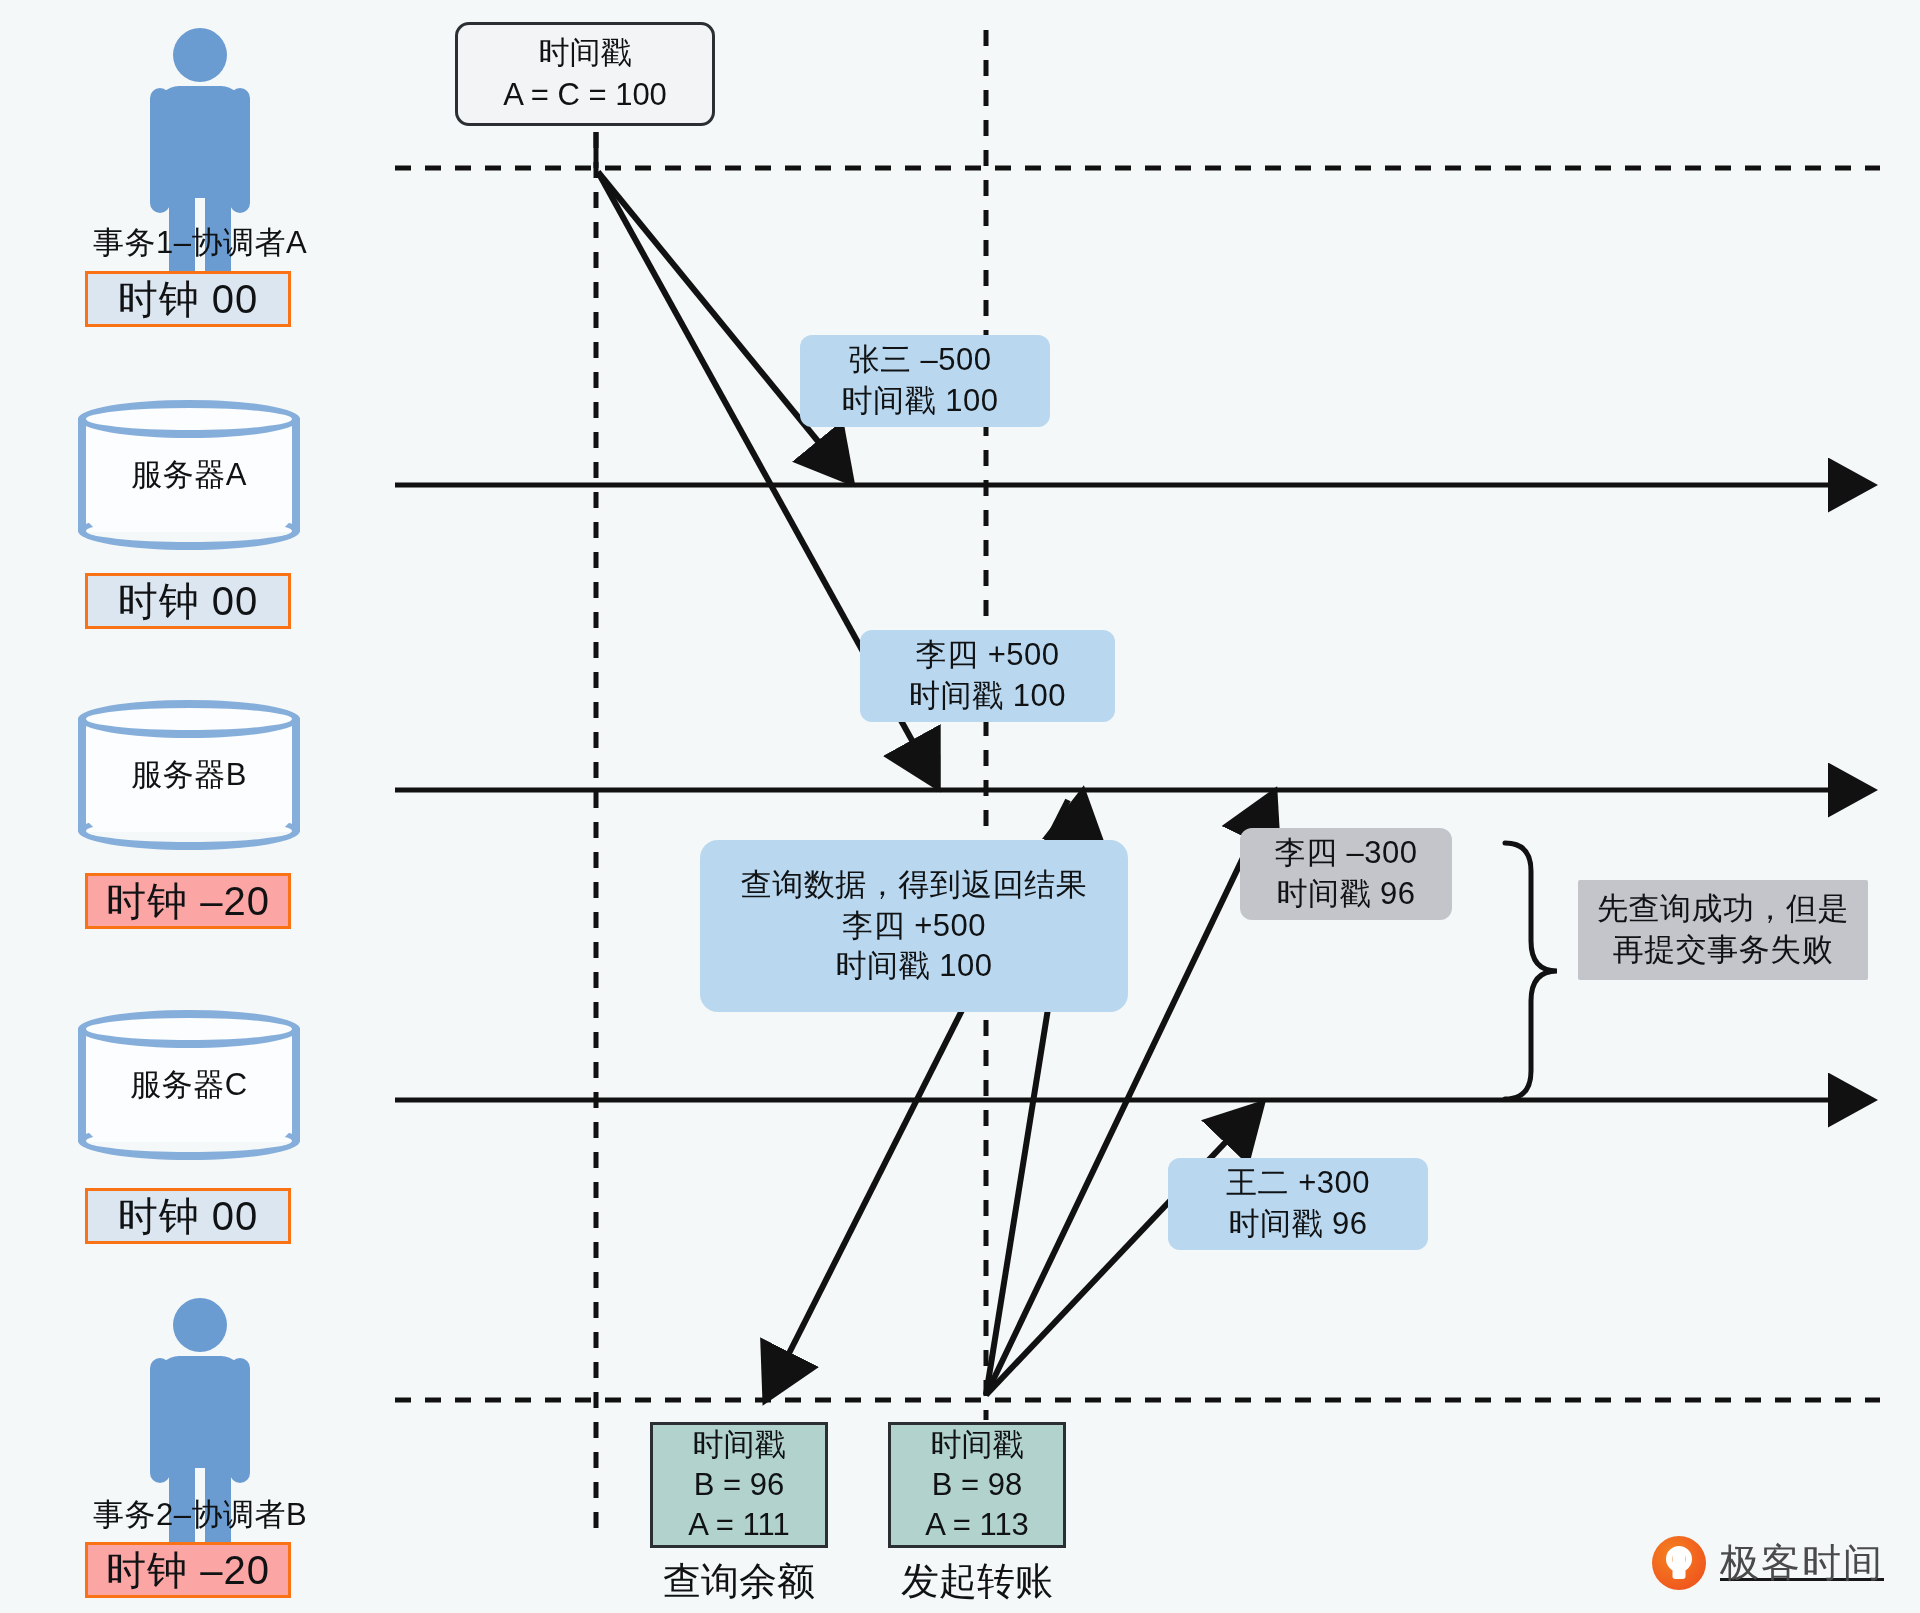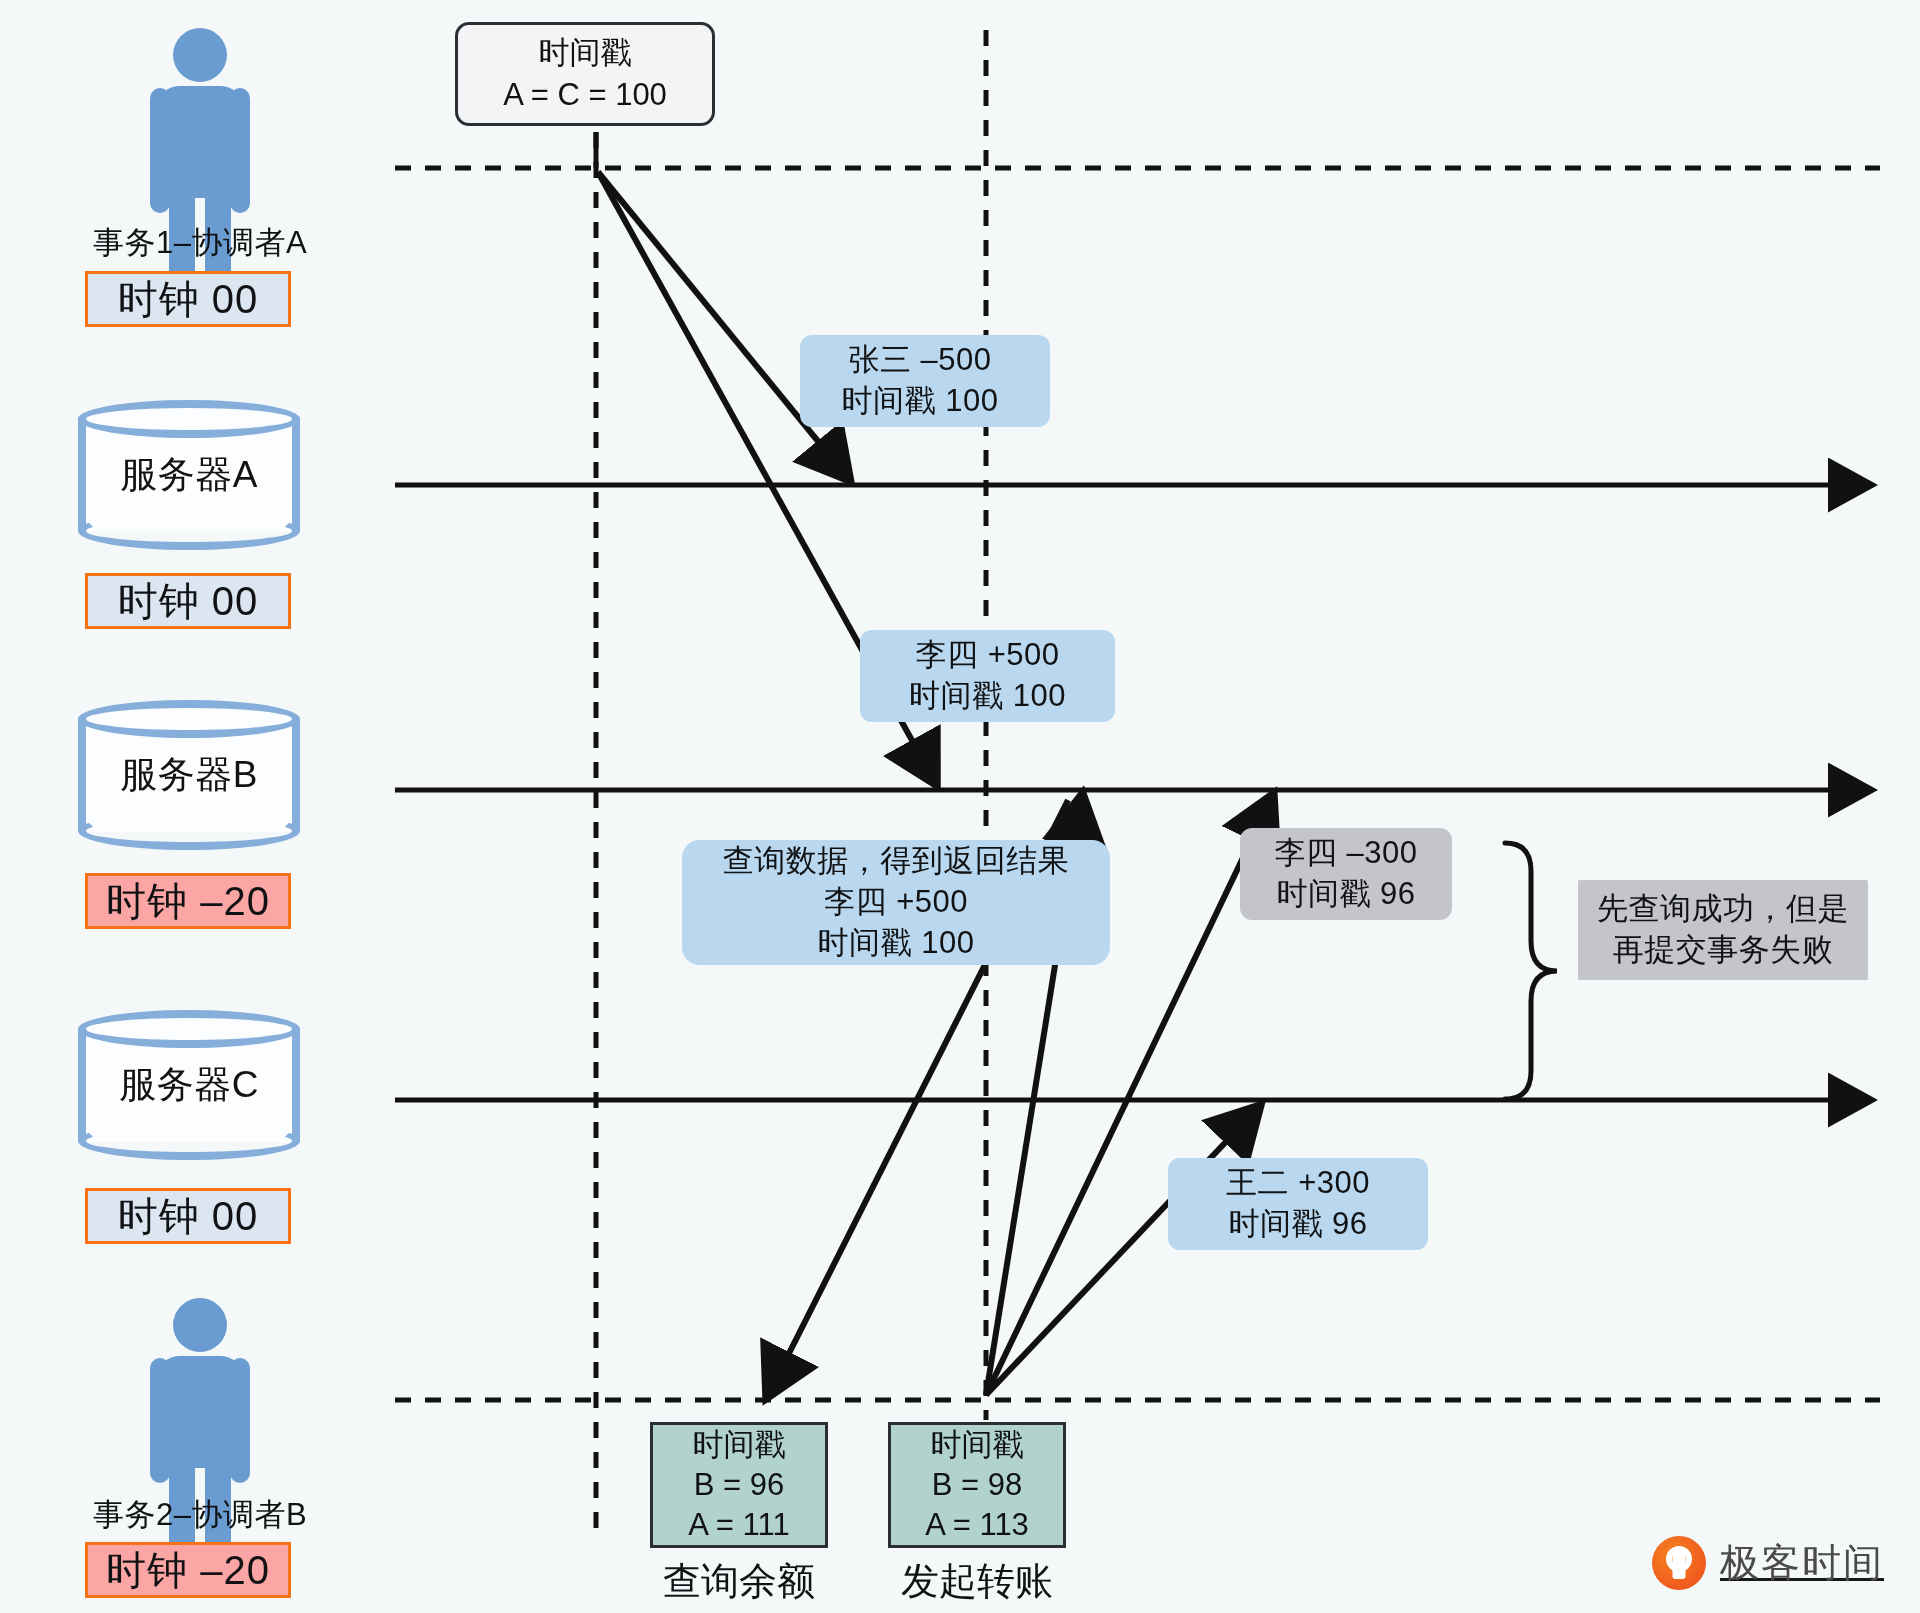--- a/index.html
+++ b/index.html
@@ -70,21 +70,21 @@
   }
   .cyl .top-e,.cyl .bot-e{
     position:absolute;left:0;width:100%;height:38px;box-sizing:border-box;
     border:8px solid #86aedb;border-radius:50%;
   }
   .cyl .top-e{top:0;background:#fbfdfe;}
   .cyl .bot-e{bottom:0;background:transparent;border-top-color:transparent;}
   .cyl .cyl-label{
     position:absolute;left:0;top:0;width:100%;height:100%;
     display:flex;align-items:center;justify-content:center;
-    font-size:37px;color:#101214;letter-spacing:.5px;
+    font-size:31px;color:#101214;letter-spacing:.5px;
   }
 
   
   .bubble{
     position:absolute;
     box-sizing:border-box;
     background:#b9d7ee;
     border-radius:12px;
     display:flex;flex-direction:column;
     align-items:center;justify-content:center;
@@ -235,21 +235,21 @@
   <div class="bubble" style="left:800px;top:335px;width:250px;height:92px;padding-left:8px;">
     <div>张三 –500</div>
     <div>时间戳 100</div>
   </div>
 
   <div class="bubble" style="left:860px;top:630px;width:255px;height:92px;">
     <div>李四 +500</div>
     <div>时间戳 100</div>
   </div>
 
-  <div class="bubble round-lg" style="left:682px;top:840px;width:428px;height:125px;">
+  <div class="bubble round-lg" style="left:700px;top:840px;width:428px;height:172px;">
     <div>查询数据，得到返回结果</div>
     <div>李四 +500</div>
     <div>时间戳 100</div>
   </div>
 
   <div class="bubble gray" style="left:1240px;top:828px;width:212px;height:92px;">
     <div>李四 –300</div>
     <div>时间戳 96</div>
   </div>
 

